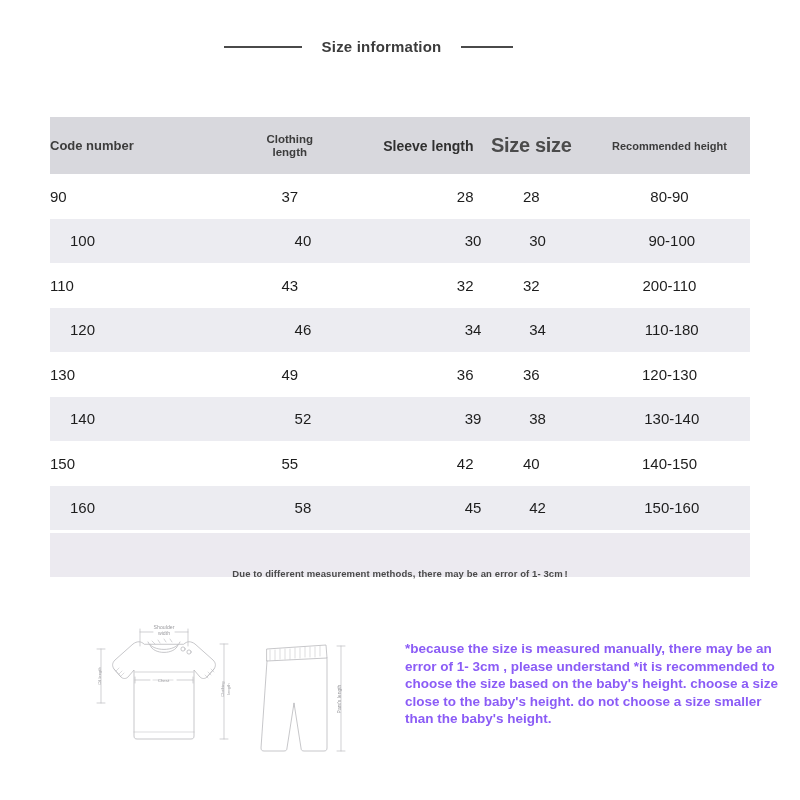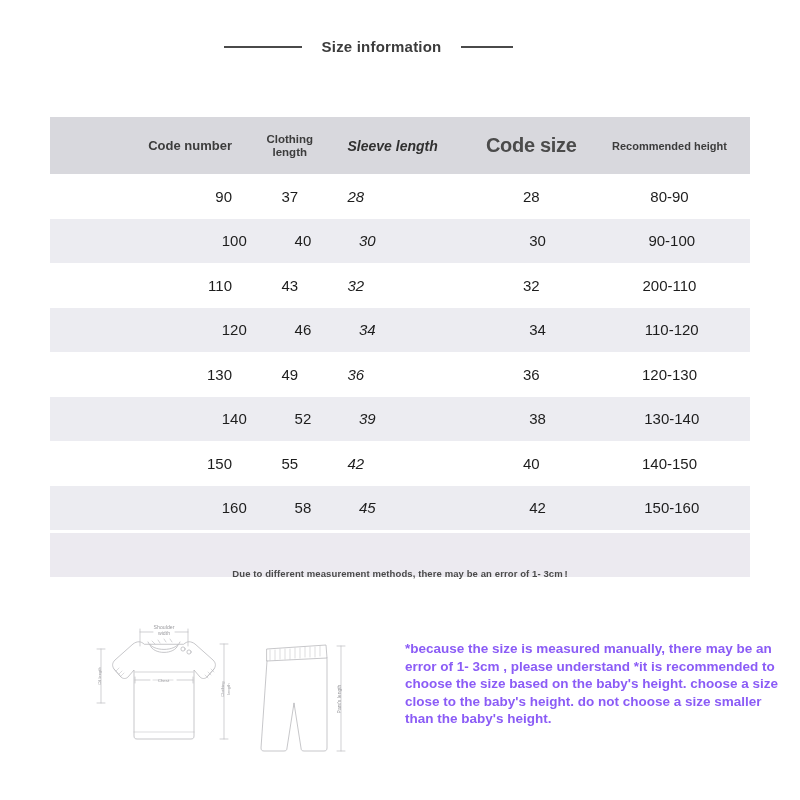--- a/index.html
+++ b/index.html
@@ -70,23 +70,23 @@
   .body-row {
     height: 44.5px;
     background: #ffffff;
   }
   .body-row.alt {
     background: #ececf1;
     padding-left: 20px;
   }
 
   
-  .c0 { width: 26.0%; text-align: right; }
+  .c0 { width: 26.0%; text-align: left; }
   .c1 { width: 16.5%; text-align: center; }
-  .c2 { width: 18.0%; text-align: left; font-style: italic; }
+  .c2 { width: 18.0%; text-align: right; }
   .c3 { width: 16.5%; text-align: center; }
   .c4 { width: 23.0%; text-align: center; }
 
   
   .h0 {
     font-size: 13px;
     font-weight: bold;
     color: #3c3c3c;
   }
   .h1 {
@@ -179,21 +179,21 @@
 
   <div class="table">
 
     <div class="row head-row">
       <div class="c0 h0">Code number</div>
       <div class="c1 h1">
         <div>Clothing</div>
         <div>length</div>
       </div>
       <div class="c2 h2">Sleeve length</div>
-      <div class="c3 h3">Code size</div>
+      <div class="c3 h3">Size size</div>
       <div class="c4 h4">Recommended height</div>
     </div>
 
     <div class="row body-row">
       <div class="c0 cell-val">90</div>
       <div class="c1 cell-val">37</div>
       <div class="c2 cell-val">28</div>
       <div class="c3 cell-val">28</div>
       <div class="c4 cell-val">80-90</div>
     </div>
@@ -212,21 +212,21 @@
       <div class="c2 cell-val">32</div>
       <div class="c3 cell-val">32</div>
       <div class="c4 cell-val">200-110</div>
     </div>
 
     <div class="row body-row alt">
       <div class="c0 cell-val">120</div>
       <div class="c1 cell-val">46</div>
       <div class="c2 cell-val">34</div>
       <div class="c3 cell-val">34</div>
-      <div class="c4 cell-val">110-120</div>
+      <div class="c4 cell-val">110-180</div>
     </div>
 
     <div class="row body-row">
       <div class="c0 cell-val">130</div>
       <div class="c1 cell-val">49</div>
       <div class="c2 cell-val">36</div>
       <div class="c3 cell-val">36</div>
       <div class="c4 cell-val">120-130</div>
     </div>
 

